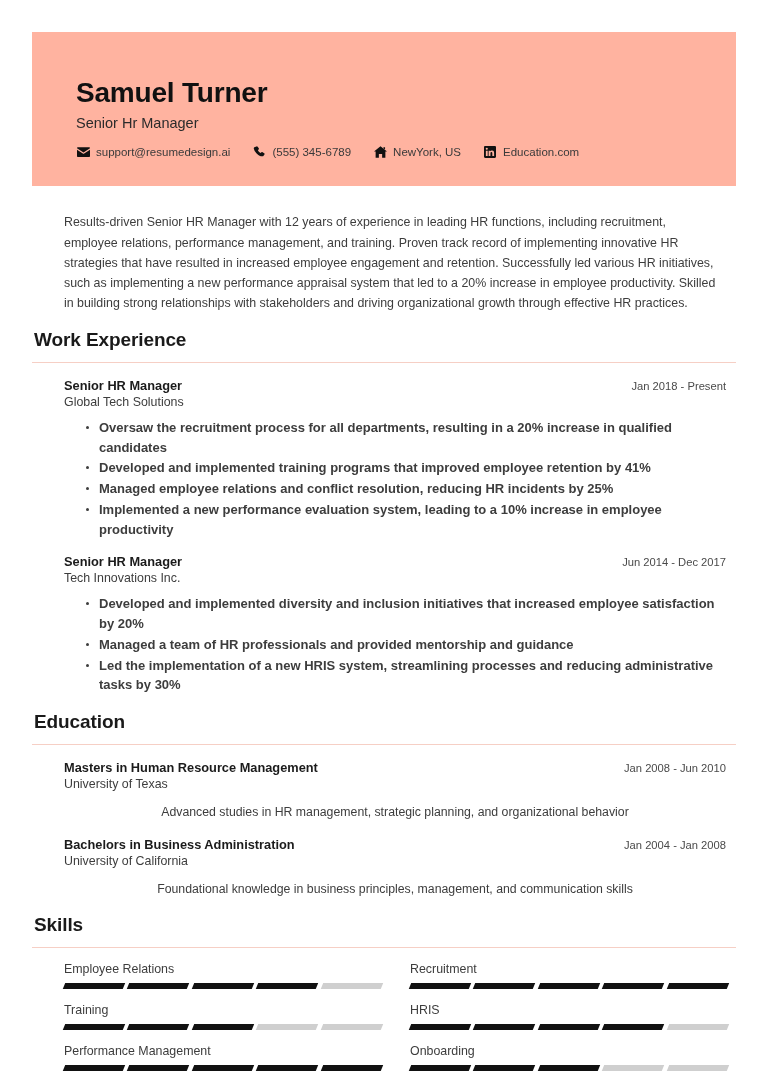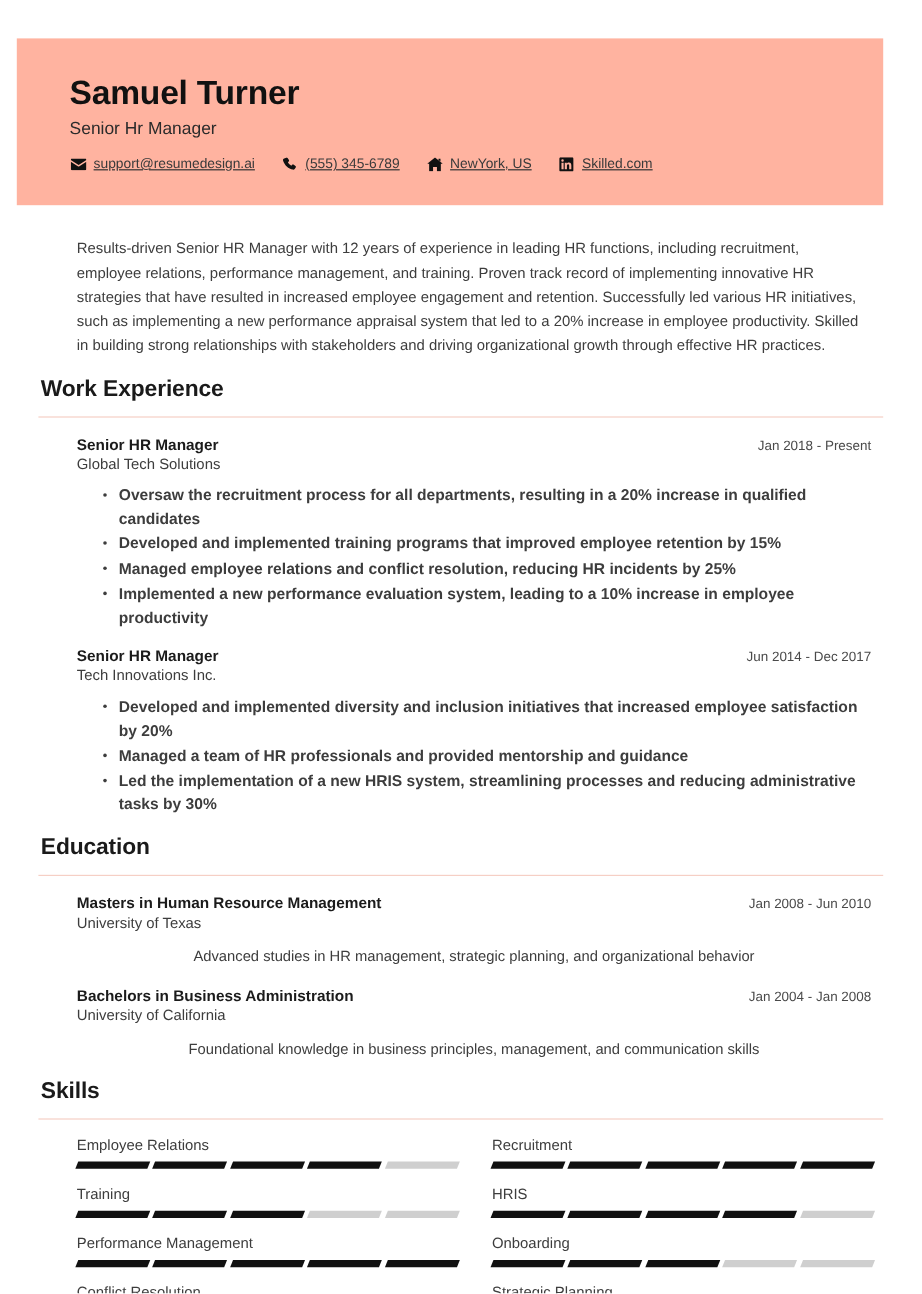--- a/index.html
+++ b/index.html
@@ -19,23 +19,23 @@
   .page {
     position: relative;
     width: 768px;
     height: 1078px;
     background: #ffffff;
     overflow: hidden;
   }
 
   
   .header {
-    margin: 32px 32px 0 14px;
+    margin: 32px 32px 0 32px;
     background: #ffb3a0;
-    padding: 30px 0 28px 44px;
+    padding: 45px 0 28px 44px;
   }
 
   .name {
     font-size: 28px;
     font-weight: bold;
     color: #111111;
     letter-spacing: -0.2px;
     line-height: 1.16;
   }
 
@@ -44,21 +44,20 @@
     color: #2b2b2b;
     margin-top: 6px;
     font-weight: normal;
   }
 
   .contact-row {
     display: flex;
     align-items: flex-start;
     margin-top: 14px;
     flex-wrap: wrap;
-    text-decoration: underline;
   }
 
   .contact-item {
     display: flex;
     align-items: center;
     margin-right: 22px;
     font-size: 11.5px;
     color: #3a3a3a;
   }
 
@@ -235,42 +234,42 @@
         </span>
         <span>NewYork, US</span>
       </div>
 
       <div class="contact-item">
         <span class="ico">
           <svg width="12" height="12" viewBox="0 0 14 14">
               <path fill="currentColor" d="M12.6 0H1.4C.63 0 0 .63 0 1.4v11.2c0 .77.63 1.4 1.4 1.4h11.2c.77 0 1.4-.63 1.4-1.4V1.4C14 .63 13.37 0 12.6 0zM4.3 11.7H2.2V5.4h2.1v6.3zM3.25 4.5a1.22 1.22 0 1 1 0-2.45 1.22 1.22 0 0 1 0 2.45zM11.8 11.7H9.7V8.6c0-.73-.01-1.68-1.02-1.68-1.03 0-1.18.8-1.18 1.63v3.15H5.4V5.4h2v.86h.03c.28-.53.96-1.08 1.97-1.08 2.1 0 2.4 1.39 2.4 3.18v3.34z"></path>
             </svg>
         </span>
-        <span>Skilled.com</span>
+        <span>Education.com</span>
       </div>
 
     </div>
   </div>
 
   <div class="summary">Results-driven Senior HR Manager with 12 years of experience in leading HR functions, including recruitment, employee relations, performance management, and training. Proven track record of implementing innovative HR strategies that have resulted in increased employee engagement and retention. Successfully led various HR initiatives, such as implementing a new performance appraisal system that led to a 20% increase in employee productivity. Skilled in building strong relationships with stakeholders and driving organizational growth through effective HR practices.</div>
 
   <div class="section-wrap">
     <div class="section">
       <div class="section-title">Work Experience</div>
       <div class="section-rule"></div>
 
       <div class="entry">
         <div class="entry-head">
           <div class="entry-title">Senior HR Manager</div>
           <div class="entry-date">Jan 2018 - Present</div>
         </div>
         <div class="entry-org">Global Tech Solutions</div>
         <ul class="bullets">
           <li>Oversaw the recruitment process for all departments, resulting in a 20% increase in qualified candidates</li>
-          <li>Developed and implemented training programs that improved employee retention by 15%</li>
+          <li>Developed and implemented training programs that improved employee retention by 41%</li>
           <li>Managed employee relations and conflict resolution, reducing HR incidents by 25%</li>
           <li>Implemented a new performance evaluation system, leading to a 10% increase in employee productivity</li>
         </ul>
       </div>
 
       <div class="entry">
         <div class="entry-head">
           <div class="entry-title">Senior HR Manager</div>
           <div class="entry-date">Jun 2014 - Dec 2017</div>
         </div>

